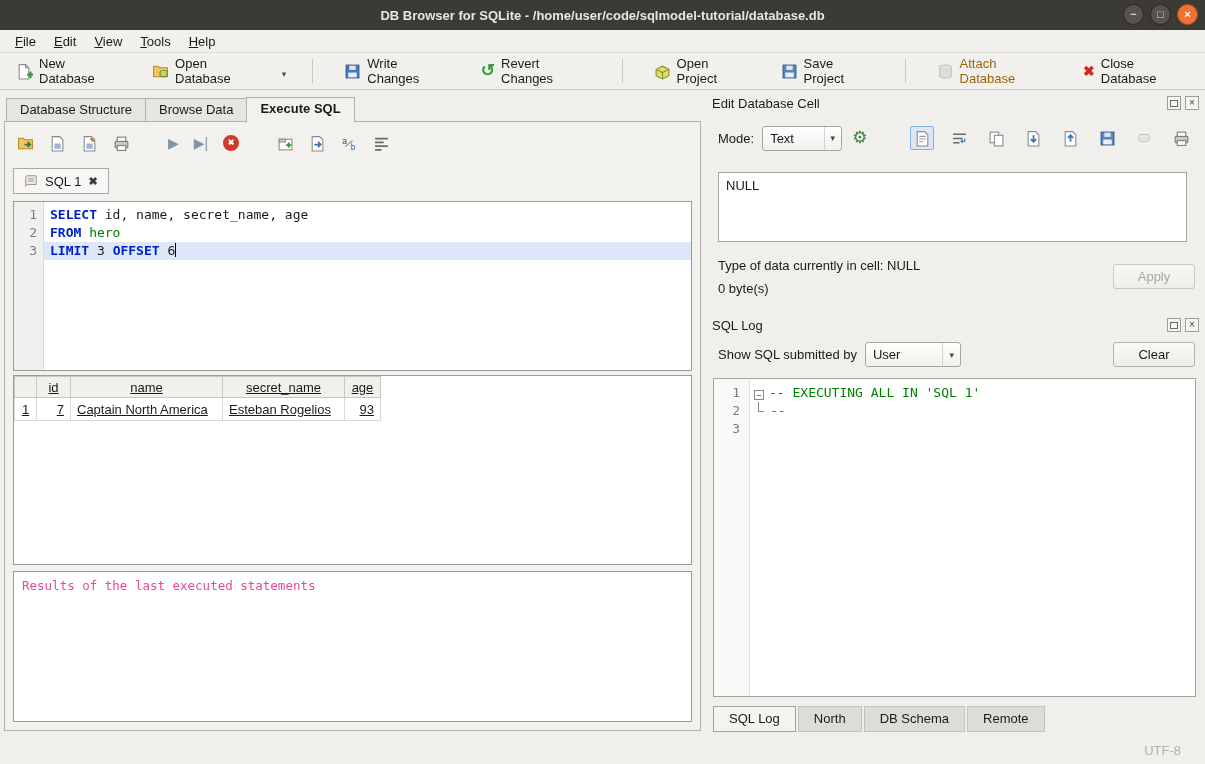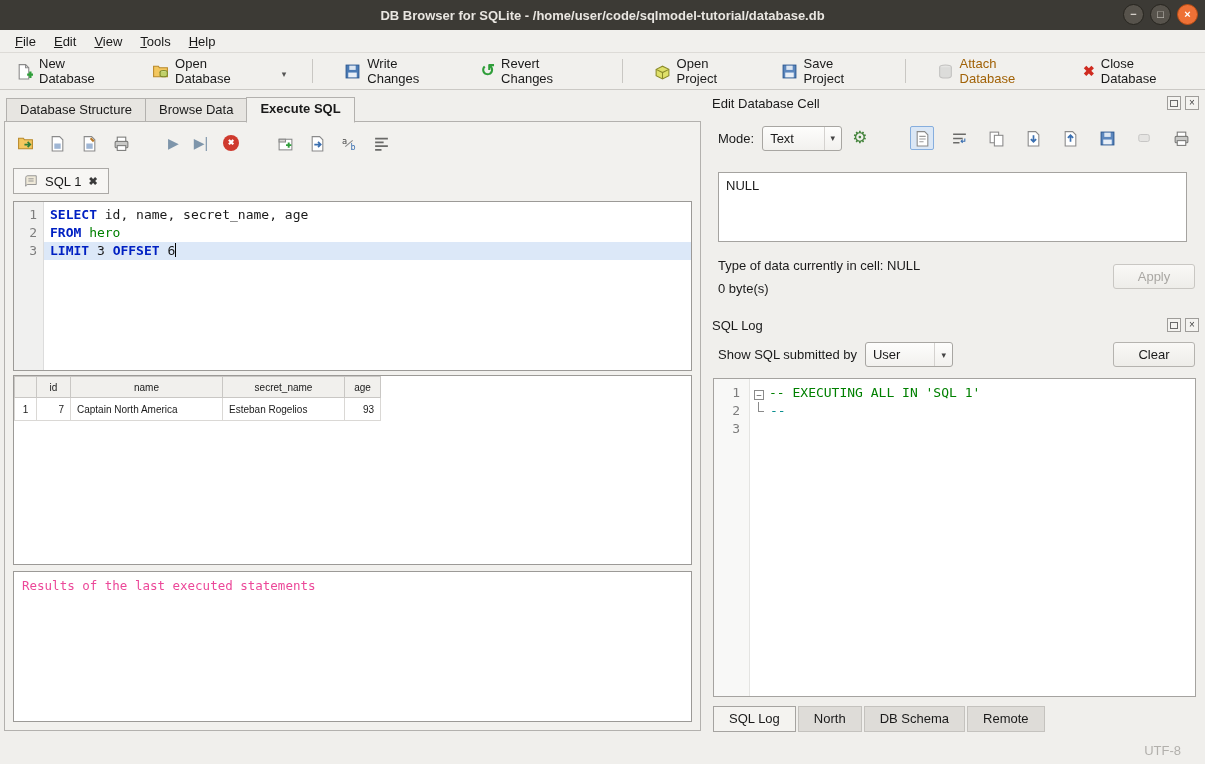--- a/index.html
+++ b/index.html
@@ -66,21 +66,21 @@
 .ed-gutter div { height:18px; line-height:18px; padding-right:6px; }
 .ed-code { flex:1; padding-top:4px; overflow:hidden; }
 .eline { height:18px; line-height:18px; padding-left:6px; white-space:pre; }
 .eline.current { background:#dce8f8; }
 .kw { color:#0020c2; font-weight:bold; }
 .tbl { color:#008000; }
 .caret { display:inline-block; width:1px; height:14px; background:#000; vertical-align:-2px; }
 
 .grid-area { position:absolute; top:253px; left:8px; right:8px; height:190px;
   border:1px solid #9c9a97; background:#fff; overflow:hidden; }
-table.grid { border-collapse:collapse; font-size:10px; }
+table.grid { border-collapse:collapse; font-size:13px;text-decoration:underline; }
 table.grid th { background:#f1f0ed; font-weight:normal; border:1px solid #c9c7c4;
   height:21px; padding:1px 6px; text-align:center; }
 table.grid td { border:1px solid #dad8d5; height:23px; padding:1px 6px; background:#fff; }
 td.rowhdr { background:#f1f0ed; text-align:center; border:1px solid #c9c7c4; }
 .num-cell { text-align:right; }
 
 .msg-area { position:absolute; top:449px; left:8px; right:8px; bottom:8px;
   border:1px solid #9c9a97; background:#fff; }
 .msg-text { padding:6px 8px; color:#ec4899; font-family:"DejaVu Sans Mono",monospace;
   font-size:12.5px; }
@@ -98,21 +98,21 @@
 
 .mode-row { position:absolute; top:34px; left:12px; right:12px; height:28px;
   display:flex; align-items:center; }
 .mode-label { margin-right:8px; }
 .combo { height:25px; border:1px solid #a8a6a2; border-radius:3px;
   background:linear-gradient(#fdfdfc,#f2f1ee); display:flex; align-items:center;
   padding-left:7px; }
 .combo .arrow { margin-left:auto; padding:0 6px; font-size:9px; color:#444;
   border-left:1px solid #d4d2cf; height:100%; display:flex; align-items:center; }
 .combo.mode { width:80px; }
-.combo.who { width:88px; margin-left:8px; }
+.combo.who { width:96px; margin-left:8px; }
 .gear-btn { margin-left:10px; color:#44843c; font-size:17px; line-height:18px; }
 .tool-group { margin-left:auto; display:flex; align-items:center; gap:13px; }
 .tool-btn { width:24px; height:24px; display:flex; align-items:center; justify-content:center;
   border:1px solid transparent; border-radius:2px; }
 .tool-btn.selected { border-color:#86aede; background:#dbe7f5; }
 .tool-btn.dim { opacity:.45; }
 
 .cell-box { position:absolute; top:82px; left:12px; right:18px; height:70px;
   border:1px solid #a5a3a0; background:#fff; padding:5px 7px; }
 .type-info { position:absolute; top:168px; left:12px; }

